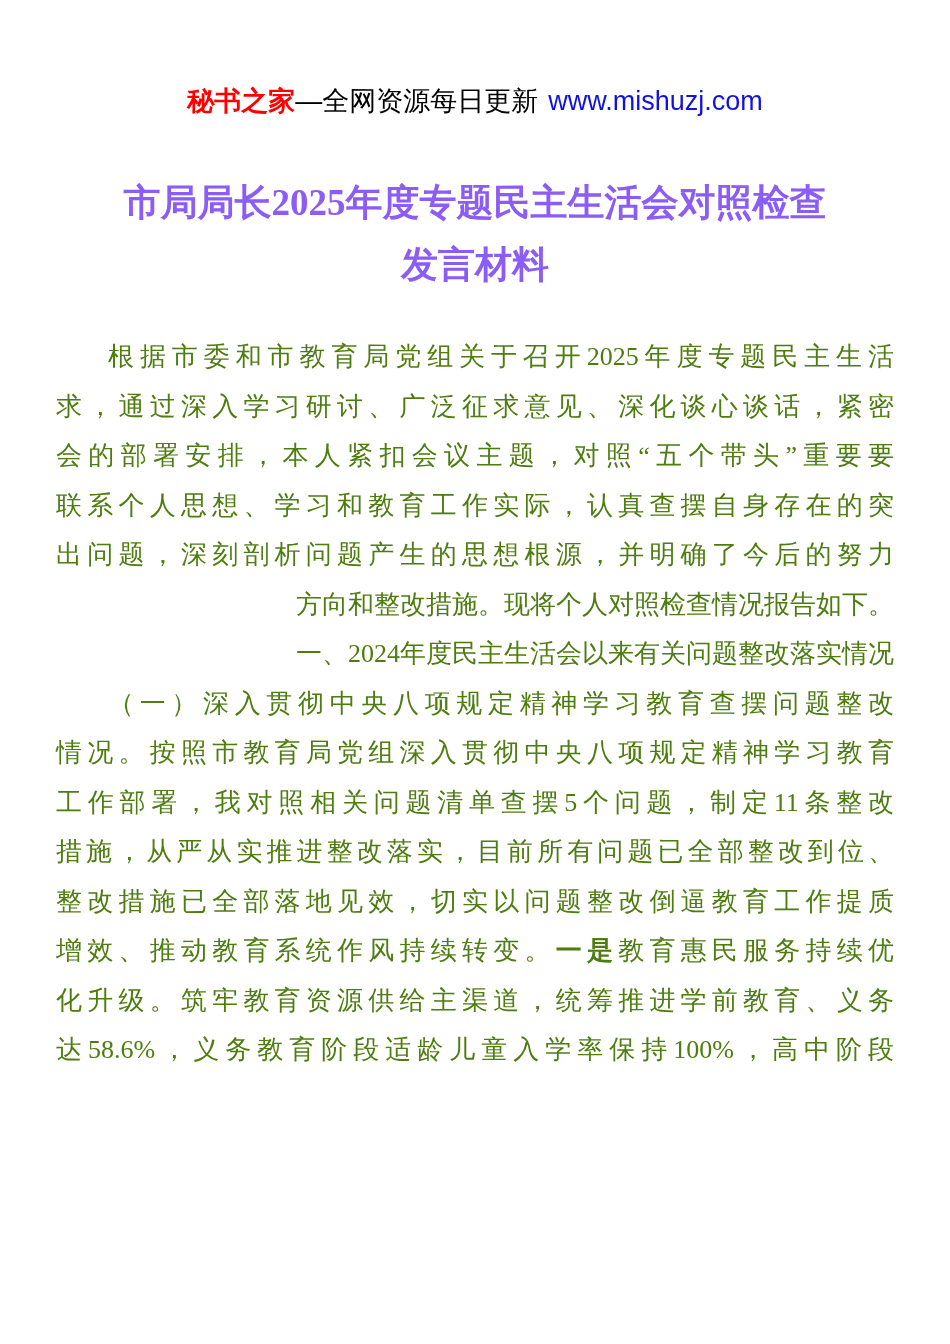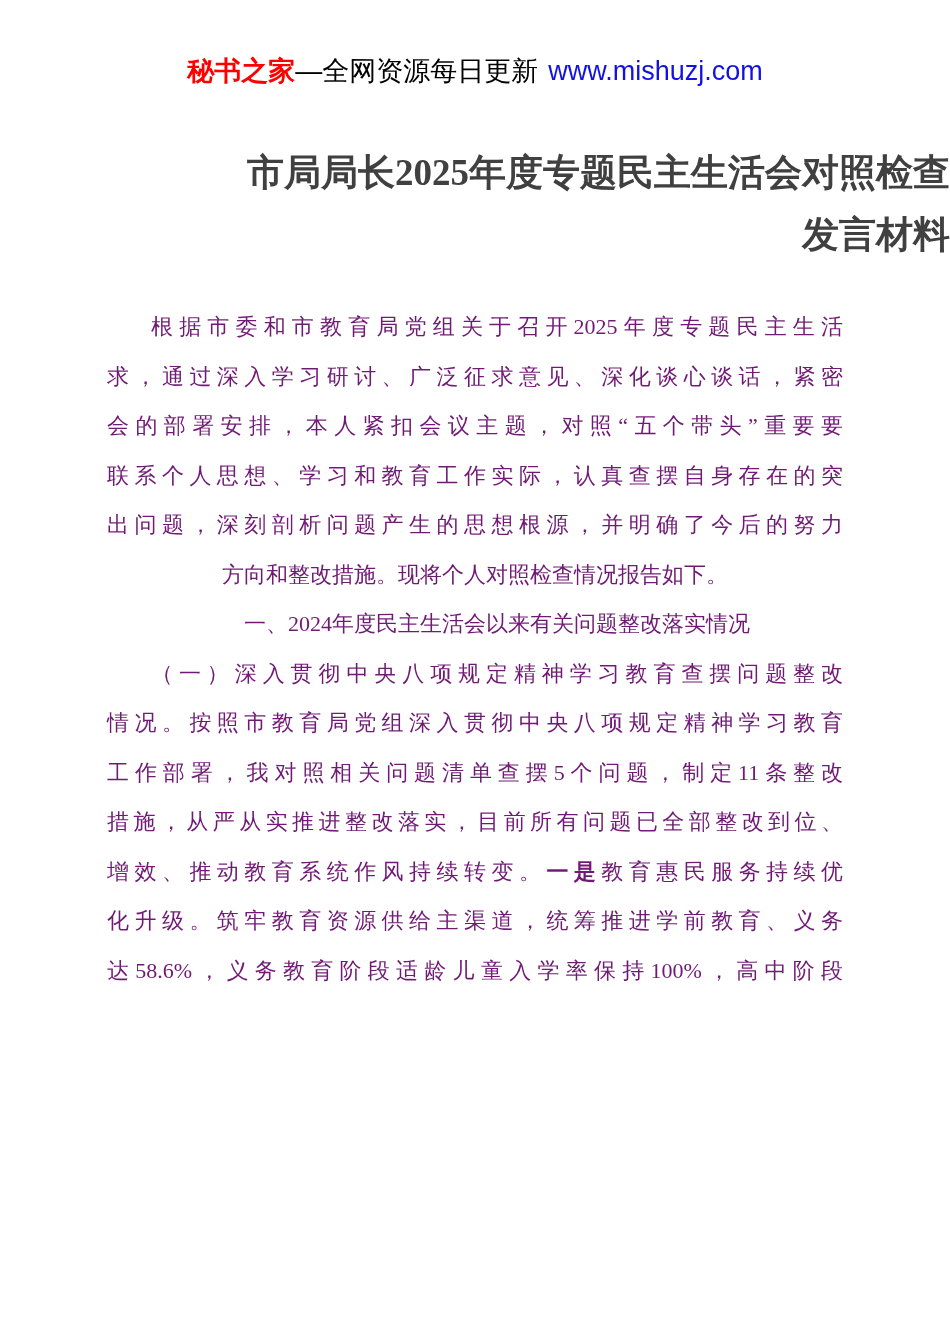--- a/index.html
+++ b/index.html
@@ -4,46 +4,46 @@
 <style>
   html, body { margin: 0; padding: 0; background: #ffffff; }
   .page {
     width: 950px; height: 1344px;
     background: #ffffff;
     overflow: hidden;
     position: relative;
     font-family: "Liberation Serif", "DejaVu Serif", serif;
   }
   .site-header {
-    padding-top: 54px;
+    padding-top: 84px;
     text-align: center;
     font-family: "Liberation Sans", "DejaVu Sans", sans-serif;
     font-size: 27px;
     line-height: 34px;
     white-space: nowrap;
   }
   .site-name { color: #ff0000; font-weight: 700; }
   .site-tagline { color: #000000; font-weight: 500; }
   .site-url { color: #1212e0; font-weight: 400; margin-left: 10px; }
   .doc-title {
     margin-top: 54px;
-    text-align: right;
+    text-align: center;
     font-size: 37px;
     font-weight: 700;
     line-height: 62px;
-    color: #404040;
+    color: #8b5cf6;
   }
   .doc-body {
     margin-top: 36px;
-    padding: 0 107px;
-    font-size: 22px;
+    padding: 0 56px;
+    font-size: 26px;
     line-height: 49.5px;
-    color: #701a75;
+    color: #4d7c0f;
   }
-  .line { text-align: center; height: 49.5px; }
+  .line { text-align: right; height: 49.5px; }
   .line.j {
     text-align: justify;
     text-align-last: justify;
     text-justify: inter-character;
   }
   .line.ind { text-indent: 2em; }
   .b { font-weight: 700; margin-top: 35px; }
 </style>
 </head>
 <body>
@@ -63,17 +63,18 @@
       <div class="line j"><span>求，通过深入学习研讨、广泛征求意见、深化谈心谈话，紧密</span></div>
       <div class="line j"><span>会的部署安排，本人紧扣会议主题，对照“五个带头”重要要</span></div>
       <div class="line j"><span>联系个人思想、学习和教育工作实际，认真查摆自身存在的突</span></div>
       <div class="line j"><span>出问题，深刻剖析问题产生的思想根源，并明确了今后的努力</span></div>
       <div class="line"><span>方向和整改措施。现将个人对照检查情况报告如下。</span></div>
       <div class="line ind"><span>一、2024年度民主生活会以来有关问题整改落实情况</span></div>
       <div class="line j ind"><span>（一）深入贯彻中央八项规定精神学习教育查摆问题整改</span></div>
       <div class="line j"><span>情况。按照市教育局党组深入贯彻中央八项规定精神学习教育</span></div>
       <div class="line j"><span>工作部署，我对照相关问题清单查摆5个问题，制定11条整改</span></div>
       <div class="line j"><span>措施，从严从实推进整改落实，目前所有问题已全部整改到位、</span></div>
+      <div class="line j"><span>整改措施已全部落地见效，切实以问题整改倒逼教育工作提质</span></div>
       <div class="line j"><span>增效、推动教育系统作风持续转变。</span><span class="b">一是</span><span>教育惠民服务持续优</span></div>
       <div class="line j"><span>化升级。筑牢教育资源供给主渠道，统筹推进学前教育、义务</span></div>
       <div class="line j"><span>达58.6%，义务教育阶段适龄儿童入学率保持100%，高中阶段</span></div>
     </div>
 </div>
 
 </body></html>

